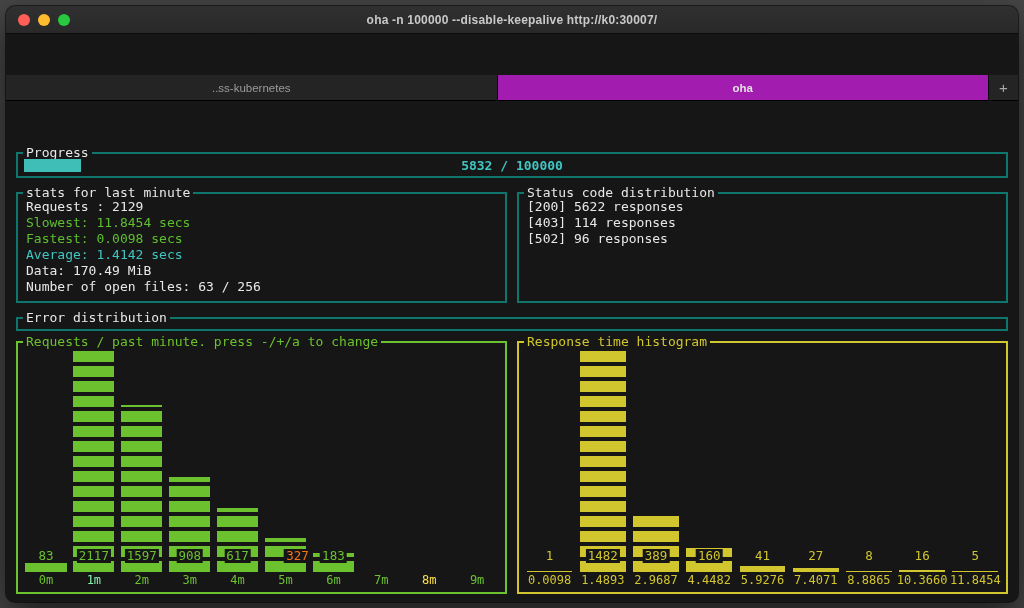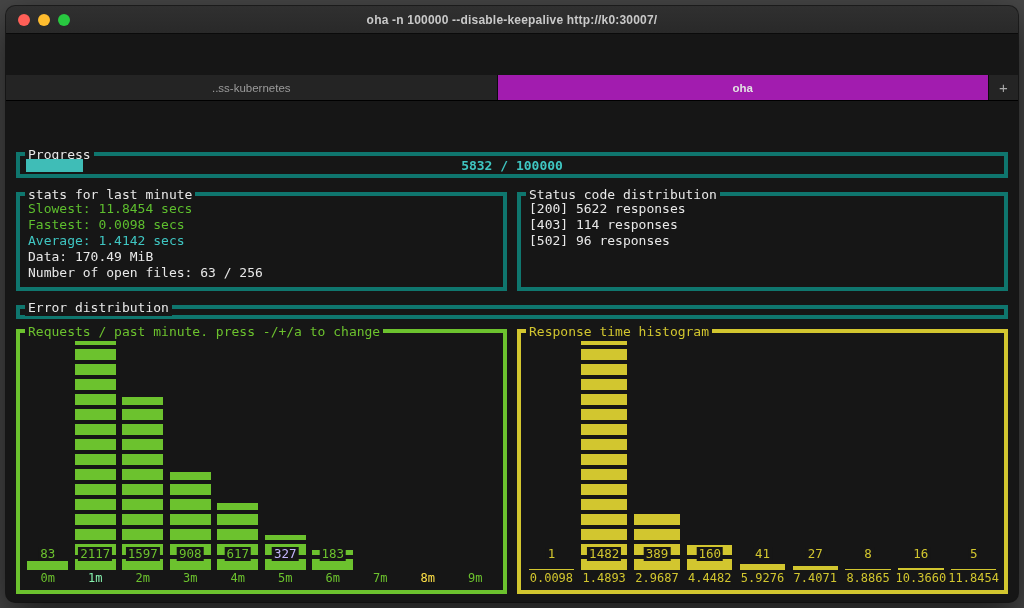--- a/index.html
+++ b/index.html
@@ -33,21 +33,21 @@
   .tab.inactive { background:#242424; color:#9b9b9b; border-right:1px solid #0c0c0c; }
   .tab.active { background:#a21caf; color:#e2e2e2;font-weight:bold; }
   .newtab { flex:0 0 30px; display:flex; align-items:center; justify-content:center;
     background:#242424; color:#aaaaaa; font-size:15px; border-left:1px solid #0c0c0c; }
 
   
   .terminal {
     flex:1; min-height:0; padding:2px 10px 8px 10px; display:flex; flex-direction:column;
     color:#e8e8e8; font-size:13px;
   }
-  .tui-box { position:relative; border:4px solid #0f766e; }
+  .tui-box { position:relative; border:2px solid #0f766e; }
   .tui-title {
     position:absolute; top:-9px; left:5px; background:#161616; padding:0 3px;
     font-size:13px; white-space:nowrap; line-height:16px;
   }
   .row2 { display:flex; gap:10px; align-items:stretch; }
   .row2 > .tui-box { flex:1; min-width:0; }
 
   
   .progress-box { margin-top:8px; height:26px; flex:0 0 26px; }
   .progress-inner { position:relative; height:100%; display:flex; align-items:center; padding:0 6px; }
@@ -116,20 +116,21 @@
       <div class="progress-inner">
         <div class="progress-fill" id="progress-fill" style="width: 5.832%;"></div>
         <div class="progress-label">5832 / 100000</div>
       </div>
     </div>
 
     <div class="row2 stats-row">
       <div class="tui-box">
         <span class="tui-title">stats for last minute</span>
         <div class="box-pad">
+          <div class="tline" data-fg="white">Requests : 2129</div>
           <div class="tline" data-fg="green">Slowest: 11.8454 secs</div>
           <div class="tline" data-fg="green">Fastest: 0.0098 secs</div>
           <div class="tline" data-fg="cyan">Average: 1.4142 secs</div>
           <div class="tline" data-fg="white">Data: 170.49 MiB</div>
           <div class="tline" data-fg="white">Number of open files: 63 / 256</div>
         </div>
       </div>
       <div class="tui-box">
         <span class="tui-title">Status code distribution</span>
         <div class="box-pad">
@@ -163,21 +164,21 @@
             <div class="slot">
               <div class="bar" style="--c: #6cc22e; height: max(42.8909%, 1px);"></div>
               <div class="val" style="color: rgb(108, 194, 46);">908</div>
             </div>
             <div class="slot">
               <div class="bar" style="--c: #6cc22e; height: max(29.145%, 1px);"></div>
               <div class="val" style="color: rgb(108, 194, 46);">617</div>
             </div>
             <div class="slot">
               <div class="bar" style="--c: #6cc22e; height: max(15.4464%, 1px);"></div>
-              <div class="val" style="color: #c4b5fd;">327</div>
+              <div class="val" style="color: #f97316; margin-left: 12px;">327</div>
             </div>
             <div class="slot">
               <div class="bar" style="--c: #6cc22e; height: max(8.64431%, 1px);"></div>
               <div class="val" style="color: rgb(108, 194, 46);">183</div>
             </div>
             <div class="slot"></div>
             <div class="slot"></div>
             <div class="slot"></div>
           </div>
         <div class="xrow" id="chart-x-0">

